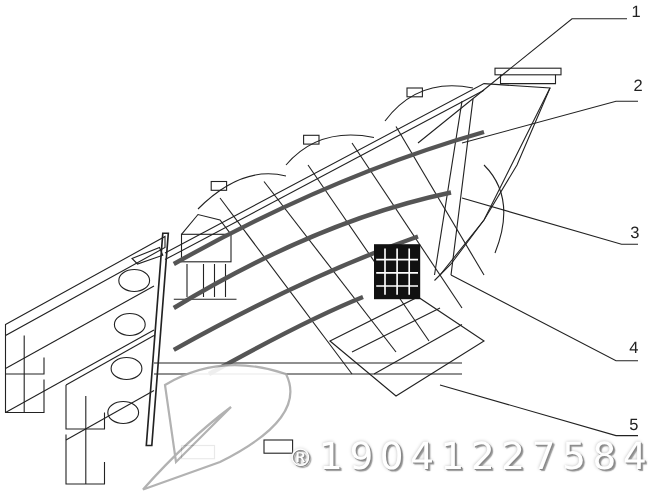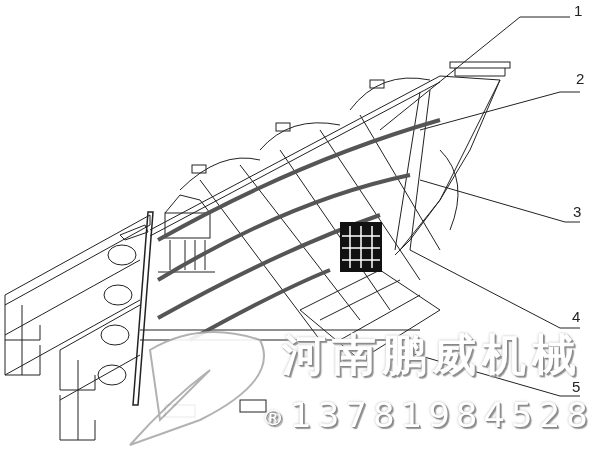--- a/index.html
+++ b/index.html
@@ -105,15 +105,14 @@
     <path d="M150 350 Q200 320 260 340 Q280 380 200 420 L130 445 Q170 400 210 370 L160 420 Z" fill="#fff" stroke="#aaa" stroke-width="2"></path>
   </g>
 </svg>
 
 <span class="callout" style="left:574px;top:2px">1</span>
 <span class="callout" style="left:576px;top:70px">2</span>
 <span class="callout" style="left:573px;top:203px">3</span>
 <span class="callout" style="left:572px;top:308px">4</span>
 <span class="callout" style="left:572px;top:378px">5</span>
 
-<div id="wm-company" class="wm-text">河南鹏威机械</div>
-<div id="wm-phone" class="wm-text"><span style="font-size:22px;vertical-align:middle">®</span><span>13781984528</span></div>
+<div id="wm-phone" class="wm-text"><span style="font-size:22px;vertical-align:middle">®</span><span>19041227584</span></div>
 </div>
 
 </body></html>

